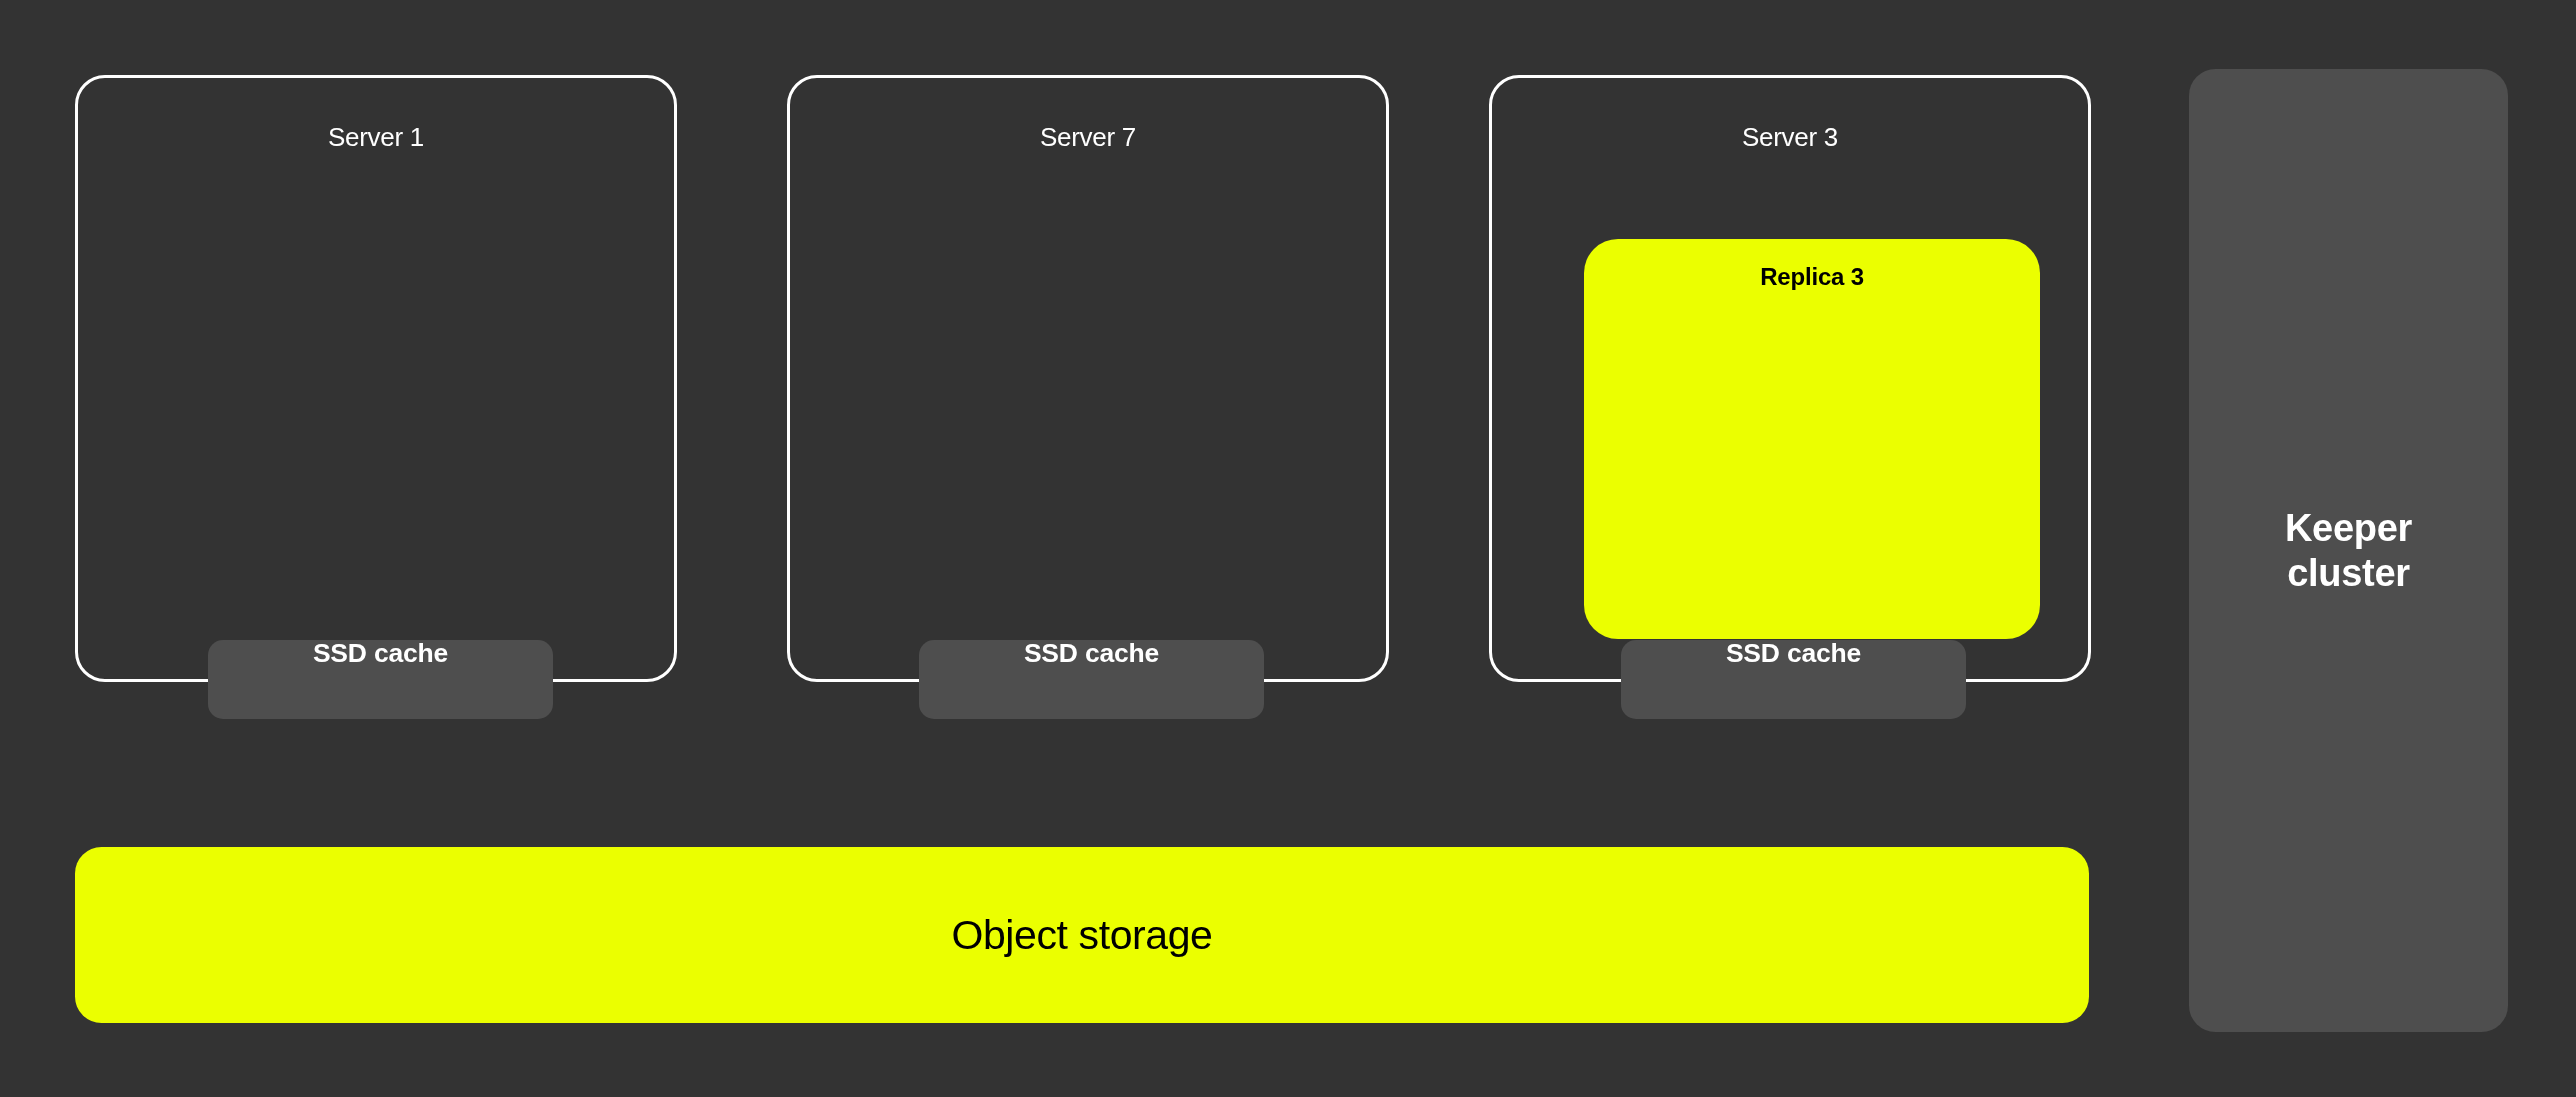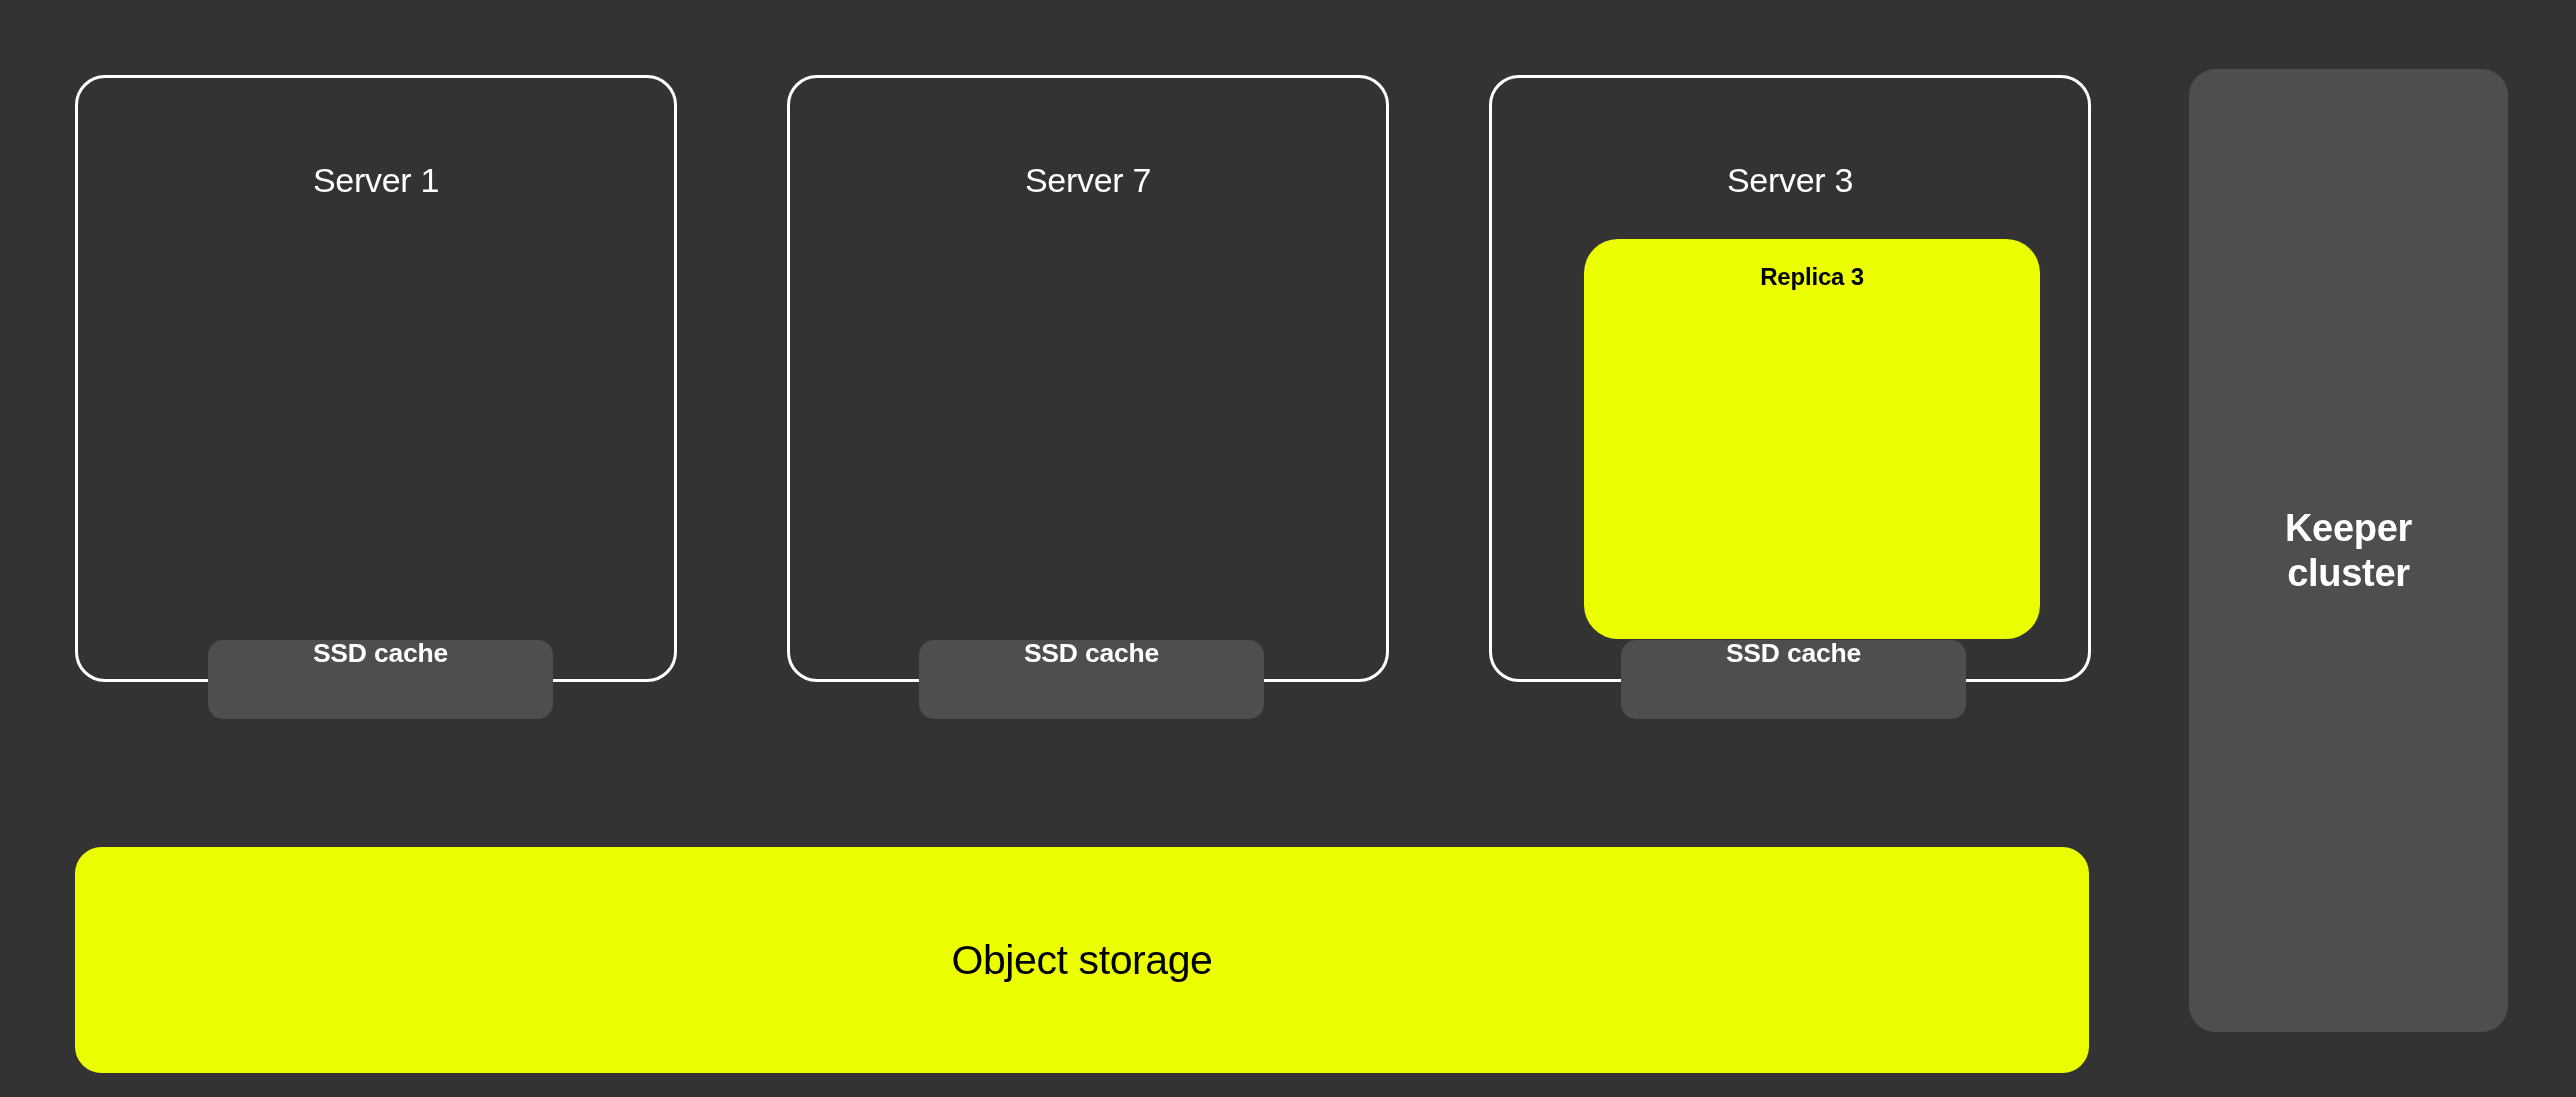--- a/index.html
+++ b/index.html
@@ -33,26 +33,25 @@
   .server-2 { left: 787px; }
   .server-3 { left: 1489px; }
 
   .server-title {
     position: absolute;
     top: 46px;
     left: 0;
     right: 0;
     text-align: center;
     color: #FFFFFF;
-    font-size: 34px;
+    font-size: 26px;
     font-weight: 400;
     line-height: 1;
     letter-spacing: -0.3px;
     white-space: nowrap;
-    margin-top: 39px;
   }
 
   
   .replica-box {
     position: absolute;
     top: 239px;
     height: 400px;
     width: 411px;
     border-radius: 34px;
     background: #EBFF00;
@@ -99,21 +98,21 @@
     letter-spacing: -0.2px;
     white-space: nowrap;
   }
 
   
   .object-storage-box {
     position: absolute;
     left: 75px;
     top: 847px;
     width: 2014px;
-    height: 226px;
+    height: 176px;
     border-radius: 26.5px;
     background: #EBFF00;
     display: flex;
     align-items: center;
     justify-content: center;
   }
   .object-storage-title {
     color: #000000;
     font-size: 41px;
     font-weight: 400;

